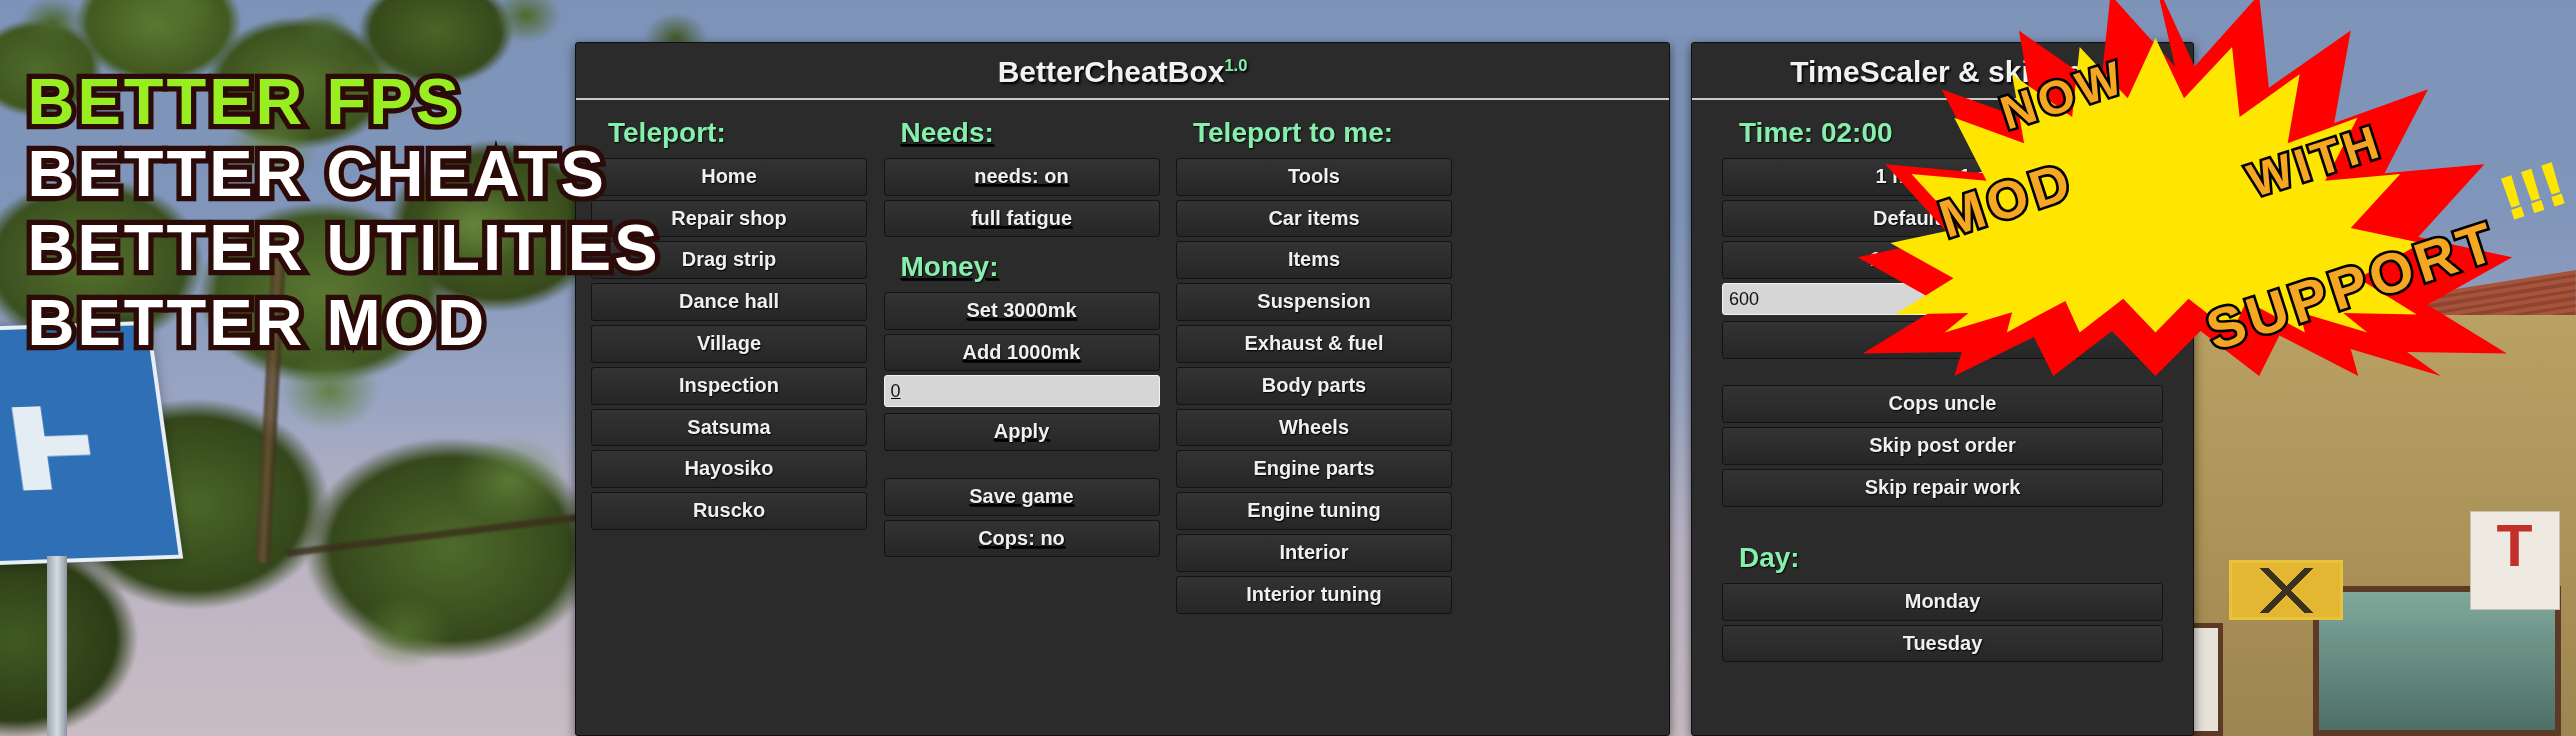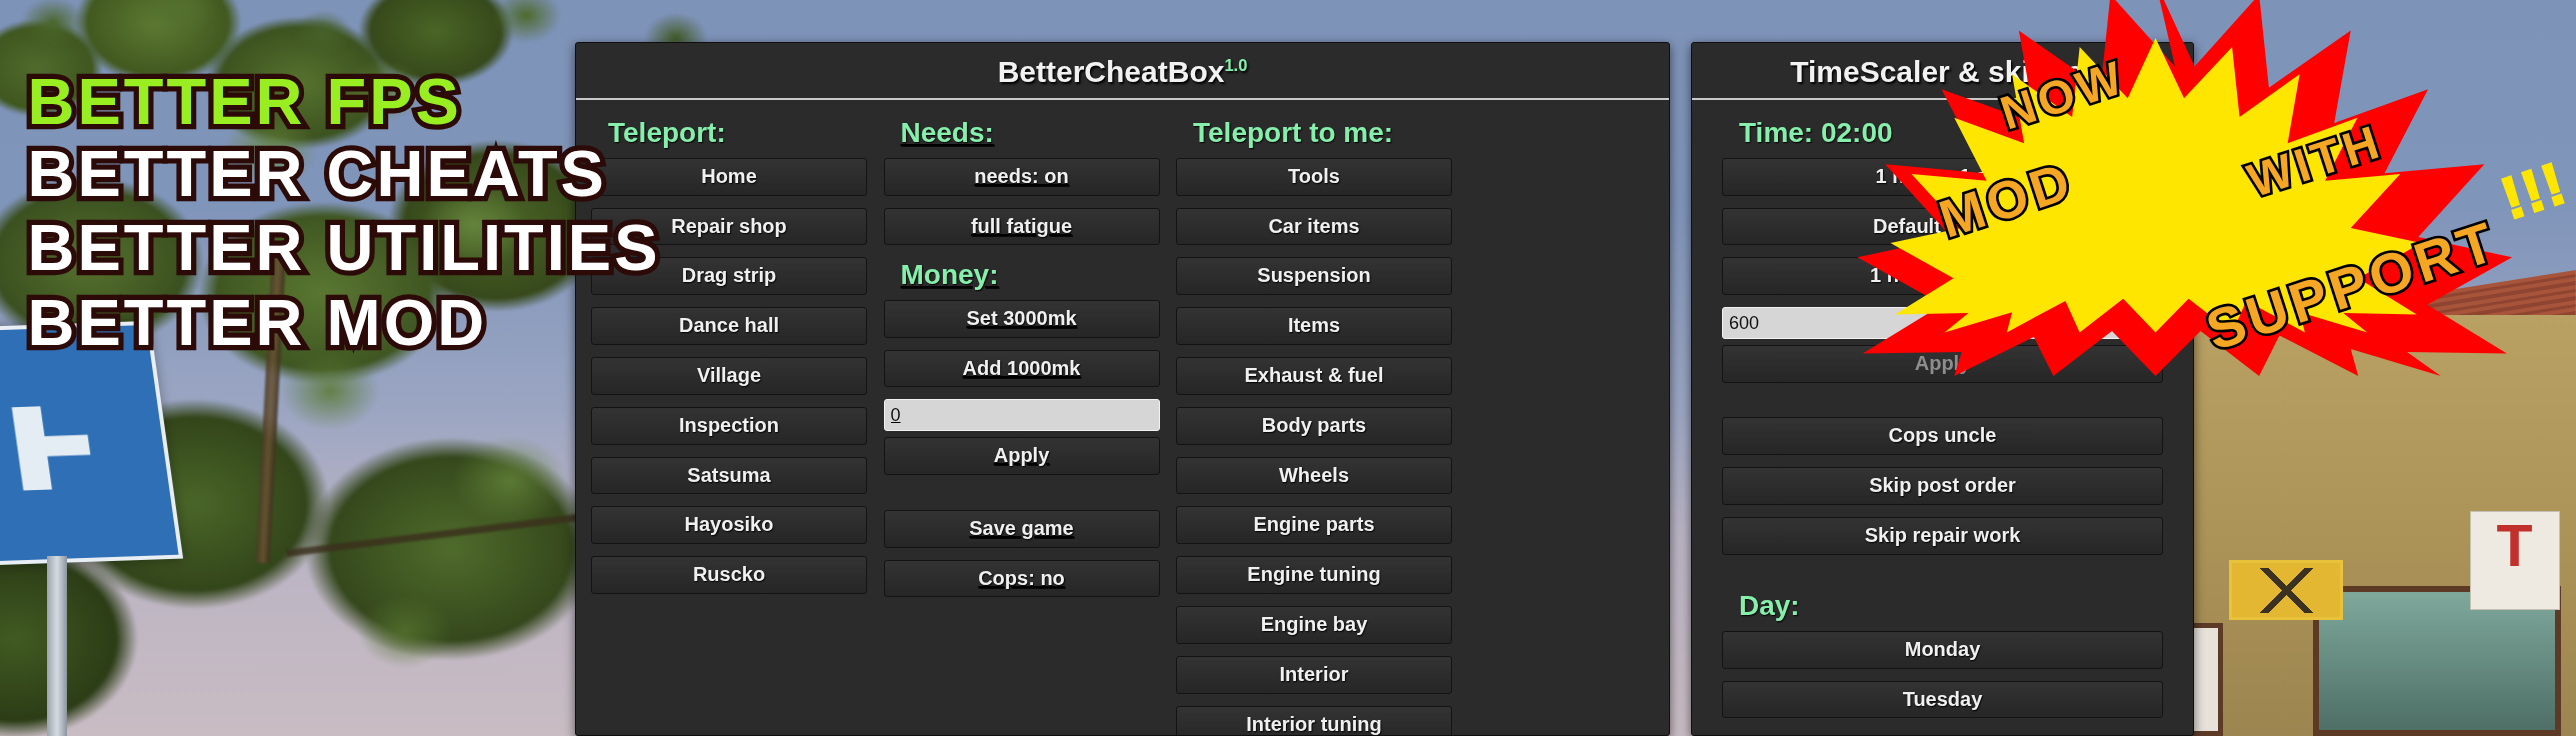--- a/index.html
+++ b/index.html
@@ -162,21 +162,21 @@
 
   .btn {
     display:block; width:100%;
     background:linear-gradient(180deg,#333333 0%,#262626 100%);
     border:1.5px solid #131313;
     border-radius:3px;
     color:#f0f0f0;
     font-size:20px; font-weight:bold;
     text-align:center;
     padding:6px 0 6.8px;
-    margin-bottom:12px;
+    margin-bottom:4px;
     text-shadow:0.8px 0.8px 1.5px #000;
     white-space:nowrap; overflow:hidden;
     cursor:pointer;
   }
   .btn.disabled { color:#8d8d8d; text-shadow:none; cursor:default; }
 
   .txtfield {
     display:block; width:100%;
     background:#d6d6d6;
     border:1.5px solid #f2f2f2;
@@ -278,28 +278,27 @@
         <button class="btn">Apply</button>
         <div class="spacer"></div>
         <button class="btn">Save game</button>
         <button class="btn">Cops: no</button>
       </div>
 
       <div class="col">
         <div class="sect-label">Teleport to me:</div>
         <button class="btn">Tools</button>
         <button class="btn">Car items</button>
+        <button class="btn">Items</button>
         <button class="btn">Suspension</button>
-        <button class="btn">Items</button>
         <button class="btn">Exhaust &amp; fuel</button>
         <button class="btn">Body parts</button>
         <button class="btn">Wheels</button>
         <button class="btn">Engine parts</button>
         <button class="btn">Engine tuning</button>
-        <button class="btn">Engine bay</button>
         <button class="btn">Interior</button>
         <button class="btn">Interior tuning</button>
       </div>
 
     </div>
   </div>
 </div>
 
 <div class="panel" style="left:1691px; top:42px; width:503px; height:694px;">
   <div class="panel-title">TimeScaler &amp; skipper</div>

